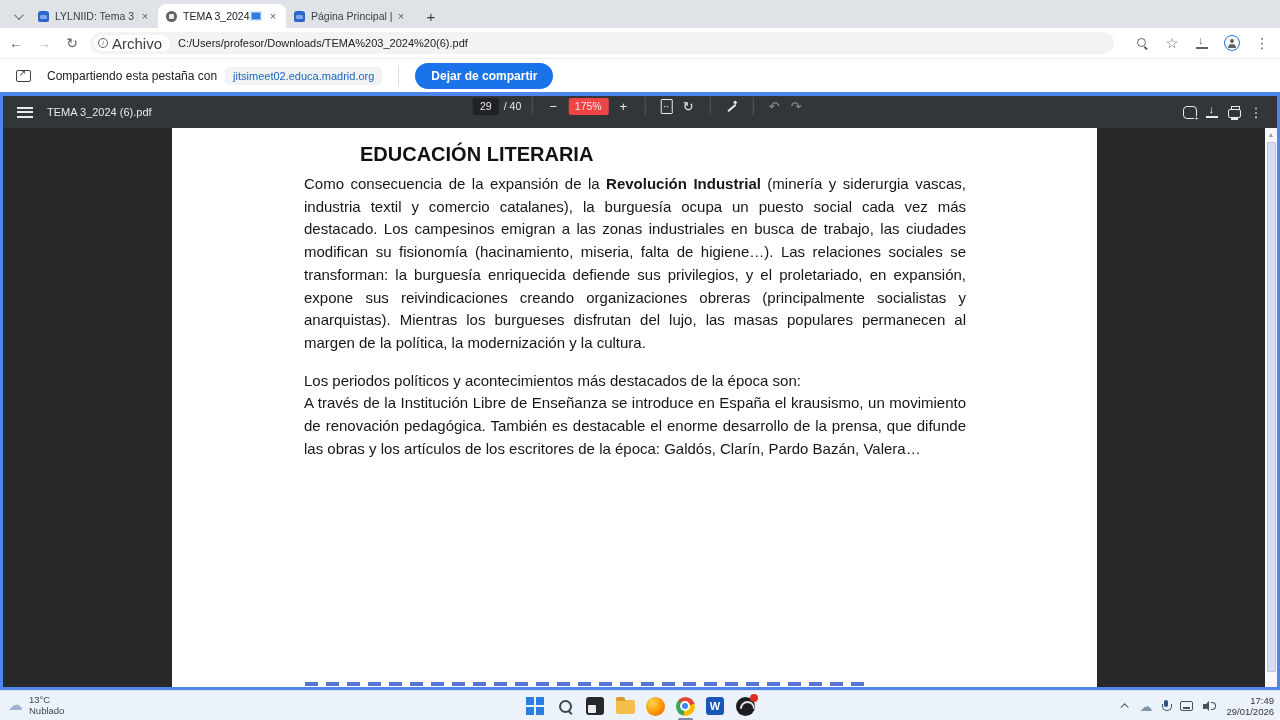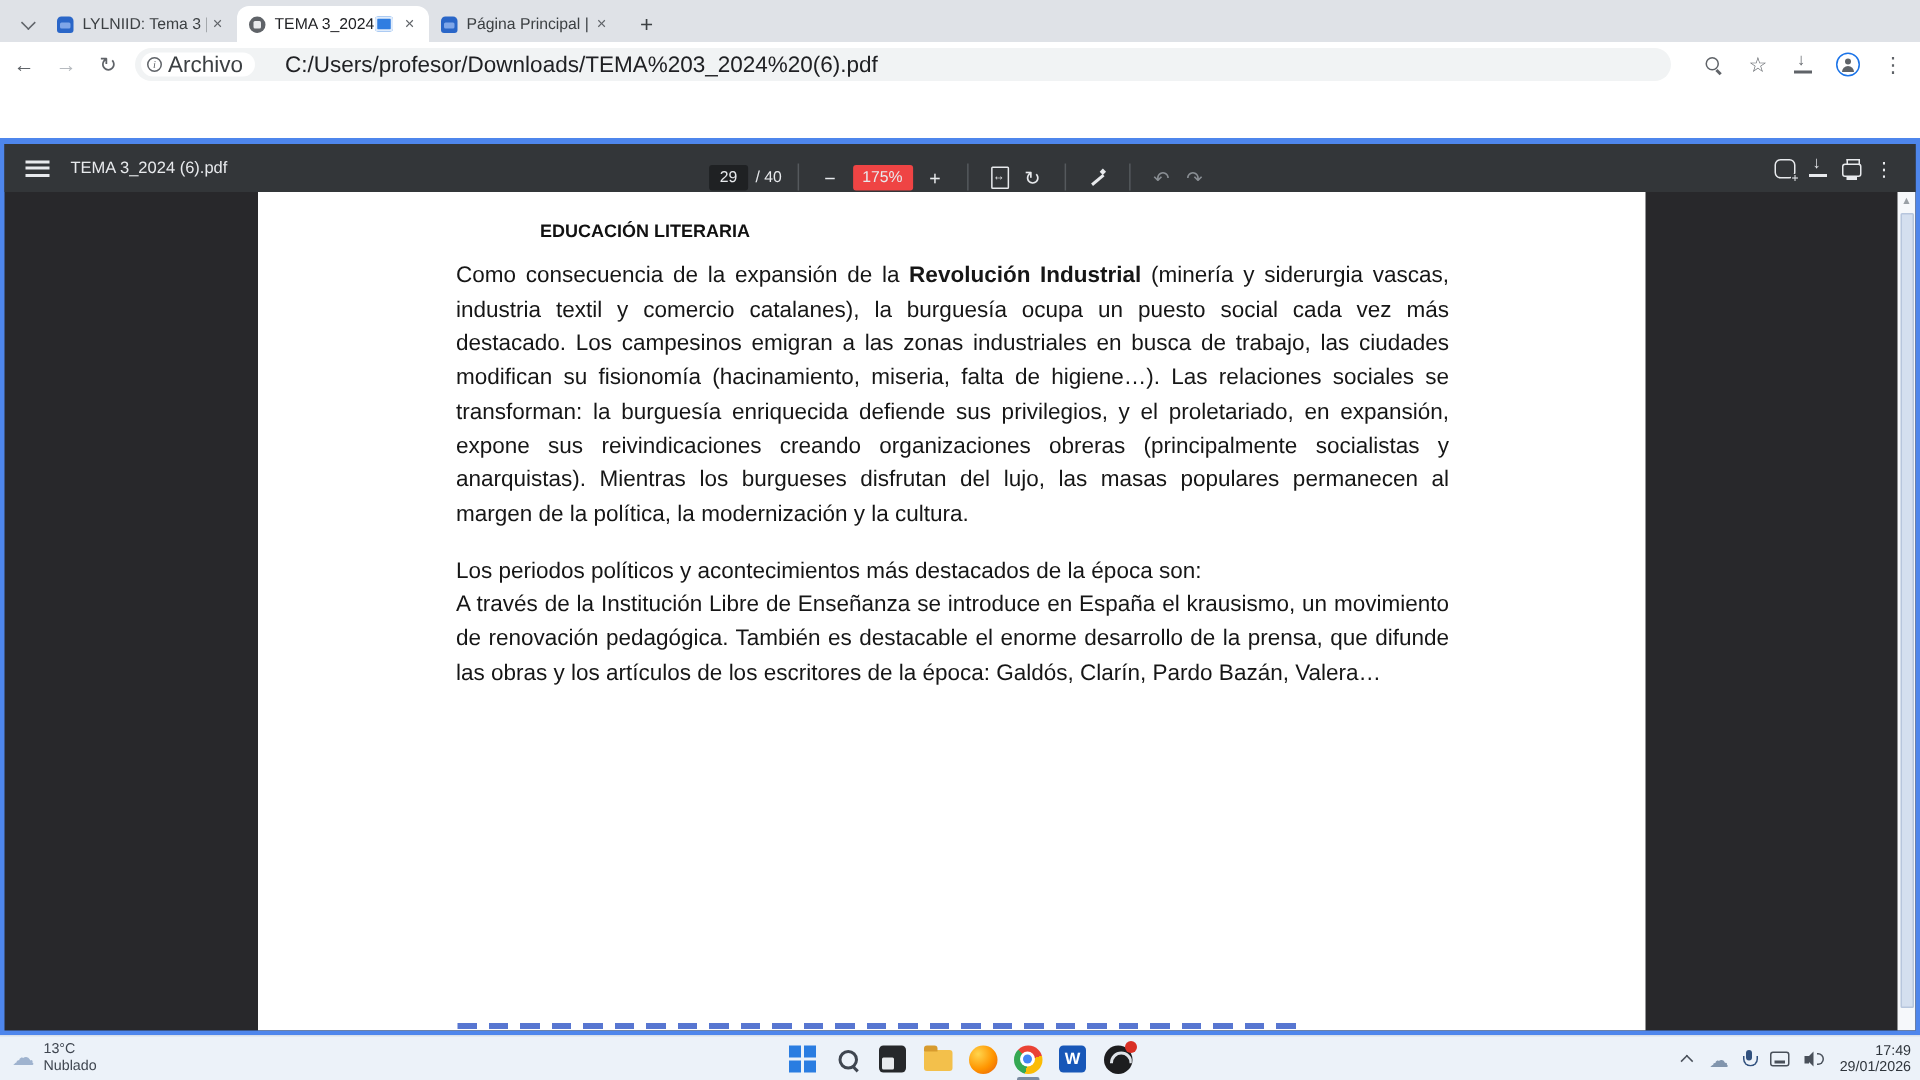--- a/index.html
+++ b/index.html
@@ -22,21 +22,21 @@
   .new-tab-btn { width:22px; height:22px; margin:0 0 1px 6px; border-radius:50%; display:flex; align-items:center; justify-content:center; font-size:15px; color:#3c4043; }
 
   
   .navrow { position:absolute; top:28px; left:0; width:1280px; height:30px; background:#fff; display:flex; align-items:center; }
   .nav-ic { width:24px; height:24px; display:flex; align-items:center; justify-content:center; font-size:14px; color:#5f6368; margin-left:4px; }
   .nav-ic.disabled { color:#b6babf; }
   .omnibox { flex:1; height:22px; margin:0 10px 0 6px; background:#f1f3f4; border-radius:11px; display:flex; align-items:center; padding:0 10px 0 4px; }
   .chip { height:16px; background:#fff; border-radius:8px; display:flex; align-items:center; padding:0 8px 0 4px; }
   .info-circ { width:10px; height:10px; border:1px solid #5f6368; border-radius:50%; font-size:7px; color:#5f6368; display:flex; align-items:center; justify-content:center; font-style:italic; margin-right:4px; font-family:"Liberation Serif", serif; }
   .chip-label { font-size:15px; color:#3c4043; }
-  .url-text { font-size:15px; color:#202124; margin-left:20px; white-space:nowrap; }
+  .url-text { font-size:11px; color:#202124; margin-left:8px; white-space:nowrap; }
   .nav-right { display:flex; align-items:center; margin-right:6px; }
   .nav-right .nav-ic { margin-left:6px; }
   .mag { position:relative; width:10px; height:10px; }
   .mag::before { content:""; position:absolute; left:0; top:0; width:7px; height:7px; border:1.6px solid #5f6368; border-radius:50%; }
   .mag::after { content:""; position:absolute; left:7.5px; top:7.5px; width:4px; height:1.6px; background:#5f6368; transform:rotate(45deg); transform-origin:0 0; }
   .dl-ic { position:relative; width:12px; height:12px; }
   .dl-ic::before { content:"↓"; position:absolute; left:2px; top:-3px; font-size:11px; color:#5f6368; }
   .dl-ic::after { content:""; position:absolute; left:0; bottom:0; width:12px; height:1.6px; background:#5f6368; }
   .avatar-ic { width:16px; height:16px; border:1.5px solid #1a73e8; border-radius:50%; position:relative; }
   .avatar-ic::before { content:""; position:absolute; left:4.5px; top:2.5px; width:4px; height:4px; border-radius:50%; background:#5f6368; }
@@ -50,21 +50,21 @@
   .domain-chip { margin-left:8px; background:#f1f3f4; border-radius:4px; padding:3px 8px; font-size:11px; color:#1a66c2; }
   .share-sep { width:1px; height:20px; background:#dadce0; margin:0 16px; }
   .stop-share-btn { background:#1a73e8; color:#fff; font-size:12px; font-weight:bold; border:none; border-radius:14px; padding:6px 16px; font-family:"Liberation Sans", sans-serif; }
 
   
   .capture-area { position:absolute; top:92px; left:0; width:1280px; height:598px; border:3px solid #4e86ec; border-top-width:4px; background:#28282b; }
   .pdftoolbar { position:relative; width:100%; height:32px; background:#333639; display:flex; align-items:center; color:#e8eaed; }
   .hamburger { width:16px; height:11px; margin:0 14px 0 14px; border-top:2px solid #e8eaed; border-bottom:2px solid #e8eaed; position:relative; }
   .hamburger::after { content:""; position:absolute; left:0; top:2.5px; width:100%; height:2px; background:#e8eaed; }
   .pdf-title { font-size:11px; color:#e8eaed; }
-  .tb-center { position:absolute; left:50%; top:12px; height:20px; transform:translateX(-50%); display:flex; align-items:center; }
+  .tb-center { position:absolute; left:50%; top:0; height:20px; transform:translateX(-50%); display:flex; align-items:center; }
   .page-box { width:26px; height:17px; background:#1f2123; border-radius:2px; color:#e8eaed; font-size:10.5px; display:flex; align-items:center; justify-content:center; }
   .page-total { font-size:10.5px; margin-left:5px; color:#e8eaed; }
   .tb-sep { width:1px; height:18px; background:#55595d; margin:0 10px; }
   .tb-btn { width:22px; height:22px; display:flex; align-items:center; justify-content:center; font-size:13px; color:#e8eaed; }
   .zoom-box { width:40px; height:17px; background:#ef4444; border-radius:2px; font-size:10.5px; display:flex; align-items:center; justify-content:center; margin:0 4px; }
   .fit-ic { width:12px; height:15px; border:1.4px solid #e8eaed; border-radius:1px; position:relative; }
   .fit-ic::after { content:"↔"; position:absolute; left:0.5px; top:1px; font-size:8px; color:#e8eaed; }
   .annot-ic { width:12px; height:12px; position:relative; }
   .annot-ic::before { content:""; position:absolute; left:1px; top:7px; width:10px; height:1.6px; background:#e8eaed; transform:rotate(-40deg); }
   .annot-ic::after { content:""; position:absolute; left:8px; top:1px; width:3px; height:3px; background:#e8eaed; transform:rotate(45deg); }
@@ -75,21 +75,21 @@
   .dl-ic-w { position:relative; width:12px; height:12px; }
   .dl-ic-w::before { content:"↓"; position:absolute; left:2.4px; top:-3px; font-size:11px; color:#e8eaed; }
   .dl-ic-w::after { content:""; position:absolute; left:0; bottom:0; width:12px; height:1.6px; background:#e8eaed; }
   .print-ic { width:13px; height:9px; border:1.5px solid #e8eaed; border-radius:2px; position:relative; margin-top:2px; }
   .print-ic::before { content:""; position:absolute; left:2px; top:-4px; width:7px; height:3px; border:1.5px solid #e8eaed; border-bottom:none; }
   .print-ic::after { content:""; position:absolute; left:2px; bottom:-3px; width:7px; height:2px; background:#e8eaed; }
 
   
   .pdfcontent { position:relative; width:100%; height:559px; overflow:hidden; }
   .pdf-page { position:absolute; left:169px; top:0; width:925px; height:559px; background:#fff; color:#161616; padding:16px 131px 0 132px; }
-  .doc-h { font-weight:bold; font-size:12px; line-height:21px; color:#111; }
+  .doc-h { font-weight:bold; font-size:20px; line-height:21px; color:#111; }
   .doc-h.running { padding-left:56px; margin-bottom:8px; }
   .doc-h.section { margin-bottom:8px; }
   .doc-h.subsection { margin-bottom:14px; }
   .sub-num { display:inline-block; width:56px; }
   .doc-p { font-size:15px; line-height:22.7px; text-align:justify; margin-bottom:15px; }
   .doc-p.no-justify { text-align:left; margin-bottom:0; }
   .doc-p .bold { font-weight:bold; }
   .cutoff-line { position:absolute; left:302px; bottom:1px; width:560px; height:4px;
     background:repeating-linear-gradient(90deg,#3a5ec9 0 13px, transparent 13px 21px); opacity:.85; }
 
@@ -184,20 +184,27 @@
       <div class="nav-ic">
           <span class="dl-ic"></span>
         </div>
       <div class="nav-ic">
           <span class="avatar-ic"></span>
         </div>
       <div class="nav-ic">⋮</div>
     </div>
   </div>
 
+  <div class="sharebar">
+    <span class="share-ic"></span>
+    <span class="share-msg">Compartiendo esta pestaña con</span>
+    <span class="domain-chip">jitsimeet02.educa.madrid.org</span>
+    <span class="share-sep"></span>
+    <button class="stop-share-btn">Dejar de compartir</button>
+  </div>
 
   <div class="capture-area">
     <div class="pdftoolbar">
       <div class="hamburger"></div>
       <span class="pdf-title">TEMA 3_2024 (6).pdf</span>
       <div class="tb-center">
         <div class="page-box">29</div>
         <span class="page-total">/ 40</span>
         <span class="tb-sep"></span>
         <div class="tb-btn">−</div>

